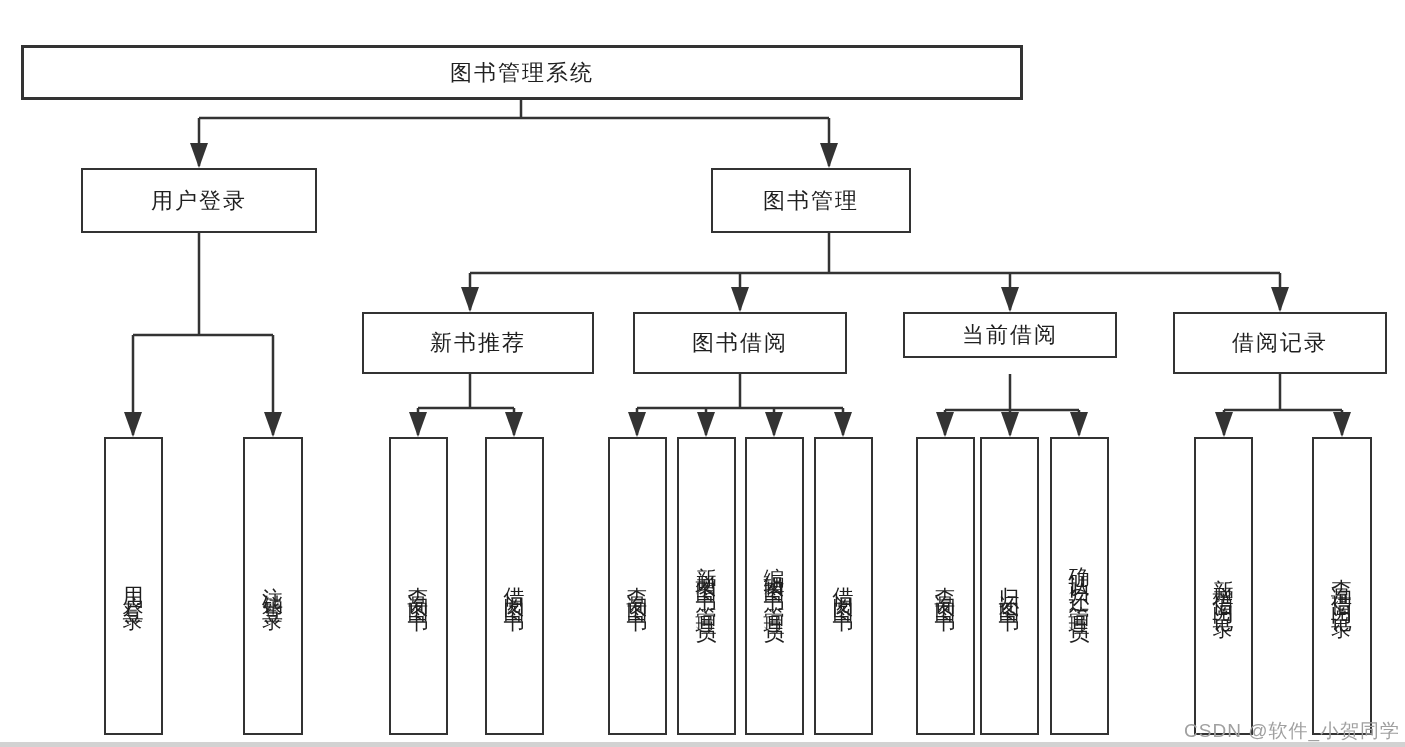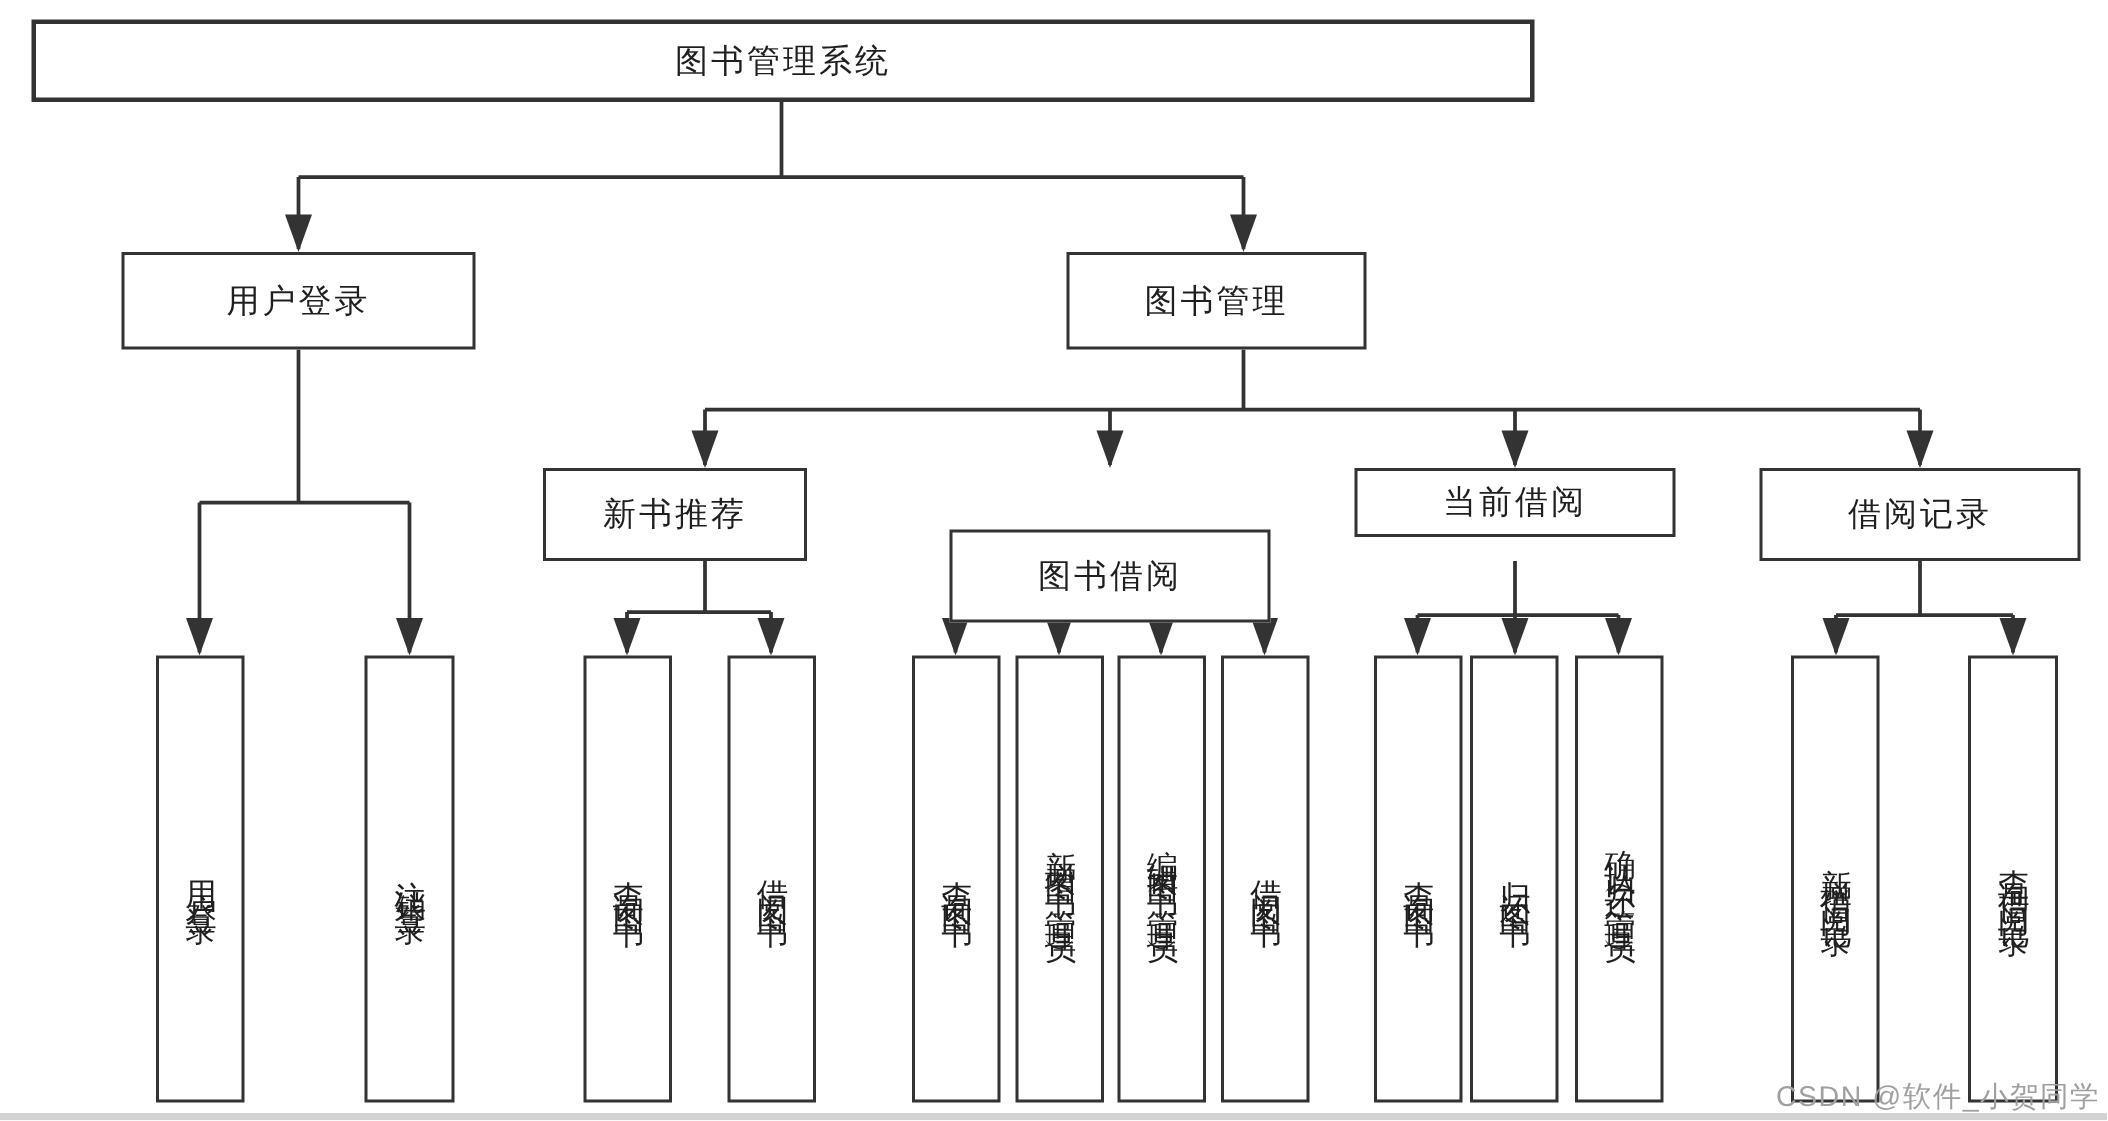--- a/index.html
+++ b/index.html
@@ -21,21 +21,21 @@
   .box {
     position: absolute;
     box-sizing: border-box;
     background: #ffffff;
     border: 2.5px solid #333333;
     display: flex;
     align-items: center;
     justify-content: center;
     text-align: center;
   }
-  .box.root { border-width: 3px; font-size: 22px; letter-spacing: 2px; }
+  .box.root { border-width: 3px; font-size: 22px; letter-spacing: 2px; margin-top: 32px; }
   .box.lvl2, .box.lvl3 { font-size: 22px; letter-spacing: 2px; }
   .box.leaf {
     font-size: 21px;
   }
   .box.leaf span {
     writing-mode: vertical-rl;
     text-orientation: mixed;
     letter-spacing: 8px;
     line-height: 1;
     white-space: nowrap;
@@ -106,24 +106,24 @@
     <span>图书管理系统</span>
   </div>
 
   <div class="box lvl2" style="left:81px; top:168px; width:236px; height:65px;">
     <span>用户登录</span>
   </div>
   <div class="box lvl2" style="left:711px; top:168px; width:200px; height:65px;">
     <span>图书管理</span>
   </div>
 
-  <div class="box lvl3" style="left:362px; top:312px; width:176px; height:62px;">
+  <div class="box lvl3" style="left:362px; top:312px; width:232px; height:62px;">
     <span>新书推荐</span>
   </div>
-  <div class="box lvl3" style="left:633px; top:312px; width:214px; height:62px;margin-top:41px;">
+  <div class="box lvl3" style="left:633px; top:312px; width:214px; height:62px;">
     <span>图书借阅</span>
   </div>
   <div class="box lvl3" style="left:903px; top:312px; width:214px; height:46px;">
     <span>当前借阅</span>
   </div>
   <div class="box lvl3" style="left:1173px; top:312px; width:214px; height:62px;">
     <span>借阅记录</span>
   </div>
 
   <div class="box leaf" style="left:104px; top:437px; width:59px; height:298px;">

